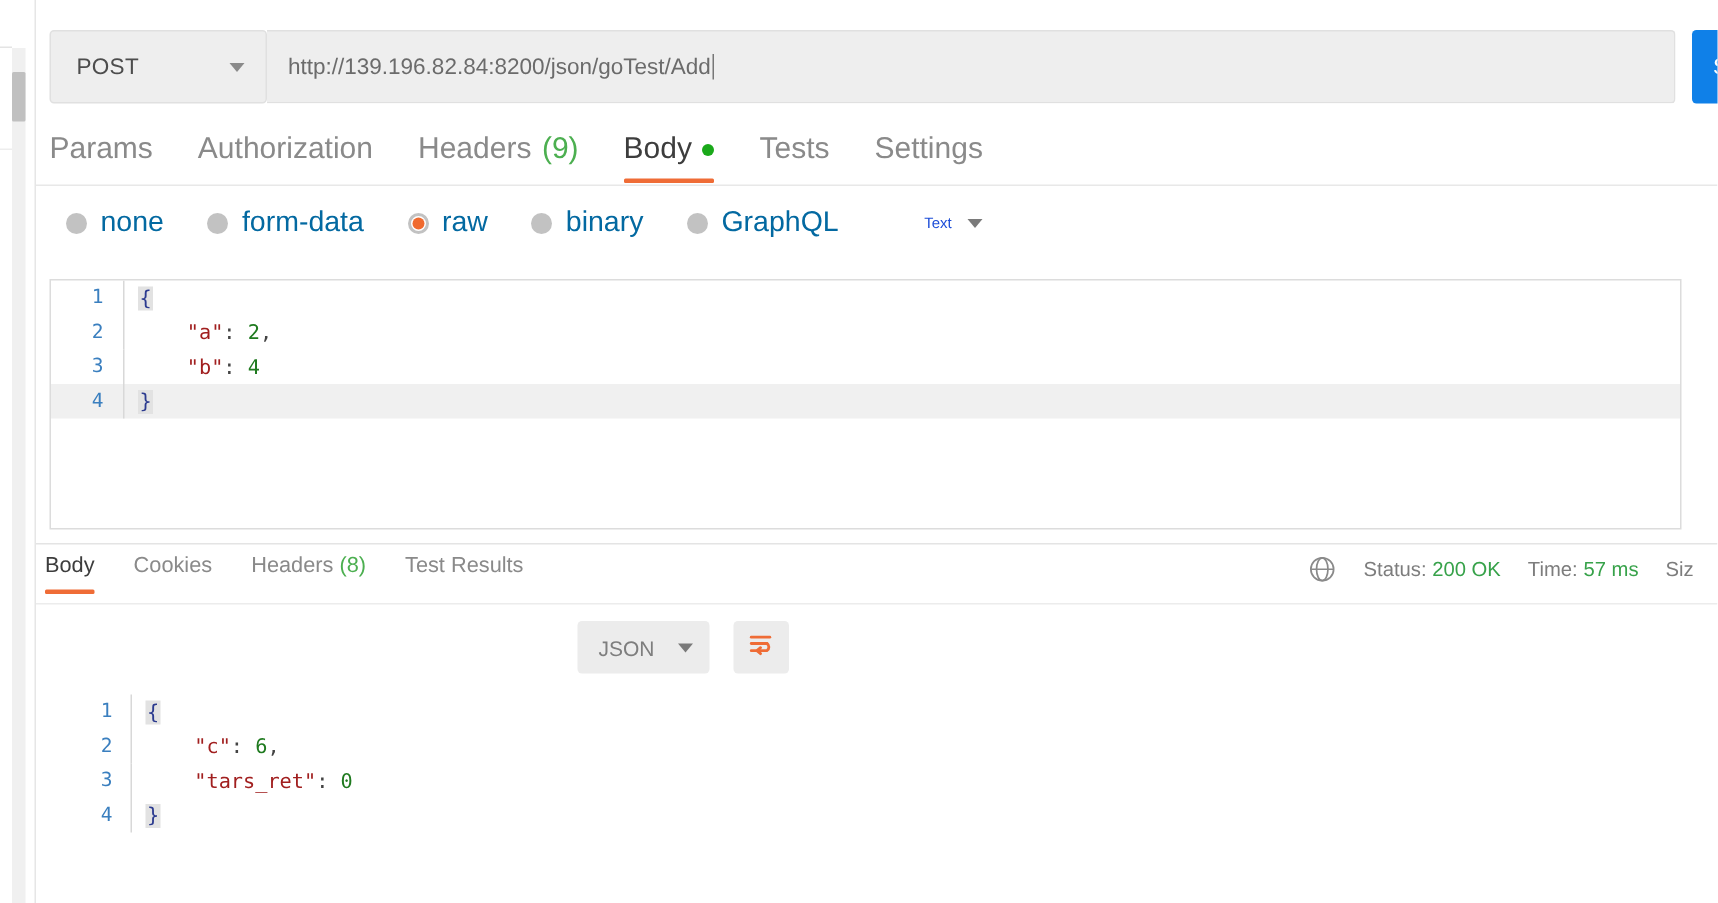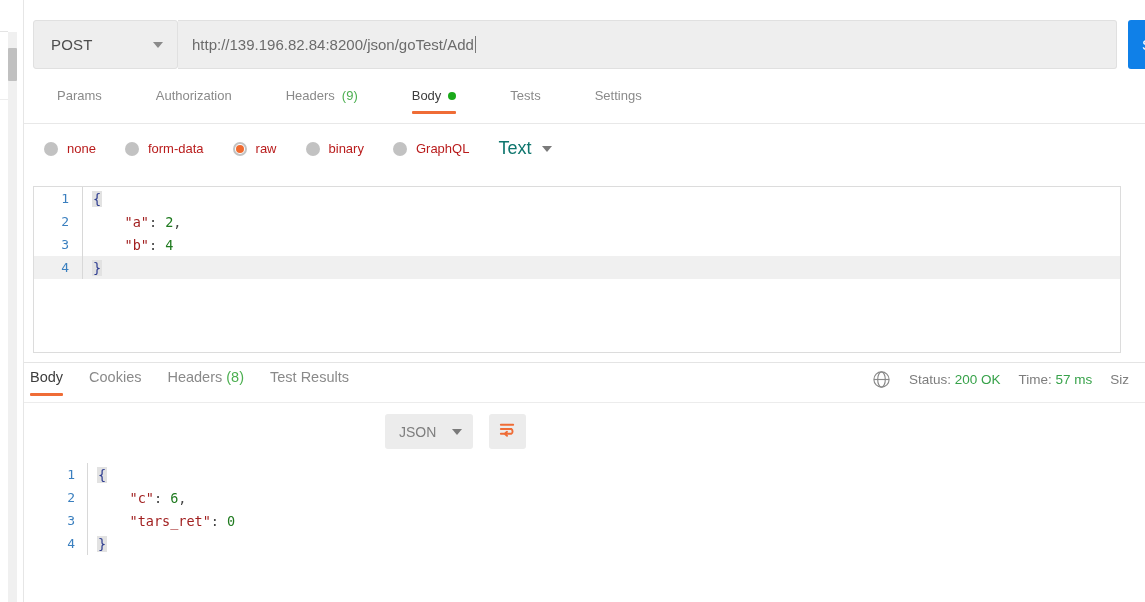--- a/index.html
+++ b/index.html
@@ -44,44 +44,44 @@
   .send-button {
     position: absolute; left: 1128px; top: 20px; width: 60px; height: 49px;
     background: #0f80e8; border-radius: 3px 0 0 3px;
     display:flex; align-items:center; justify-content:flex-start;
     color:#fff; font-size:15px; padding-left:14px; overflow:hidden;
   }
 
   
   .req-tabs { position: absolute; left: 33px; top: 88px; height: 36px; display: flex; align-items: flex-start; }
   .req-tab {
-    position: relative; font-size: 13px; color: #8a8a8a; padding: 0 0 11px 0;
-    margin-right: 30px; white-space: nowrap; display:flex; align-items:center; gap:7px;margin-left:24px;
+    position: relative; font-size: 20px; color: #8a8a8a; padding: 0 0 11px 0;
+    margin-right: 30px; white-space: nowrap; display:flex; align-items:center; gap:7px;
   }
   .req-tab.active { color: #3d3d3d; }
   .req-tab.active::after {
     content: ""; position: absolute; left: 0; right: 0; bottom: 0;
     height: 3px; background: #ef6c36; border-radius: 1px;
   }
   .tab-count { color: #4caf50; }
   .green-dot { width: 8px; height: 8px; border-radius: 50%; background: #1aa91a; display:inline-block; }
   .req-tabs-rule { position: absolute; left: 24px; top: 123px; width: 1121px; height: 1px; background: #e8e8e8; }
 
   
   .radio-row { position: absolute; left: 44px; top: 138px; display: flex; align-items: center; }
   .radio-item { display: flex; align-items: center; margin-right: 29px; white-space: nowrap; }
   .radio-dot {
     width: 14px; height: 14px; border-radius: 50%; background: #c2c2c2;
     margin-right: 9px; display:flex; align-items:center; justify-content:center;
   }
   .radio-dot.sel { background: #ffffff; border: 2px solid #c2c2c2; }
   .radio-dot.sel .inner { width: 8px; height: 8px; border-radius: 50%; background: #f06a2f; }
-  .radio-label { font-size: 13px; color: #b91c1c; }
+  .radio-label { font-size: 19px; color: #0369a1; }
   .text-select { display: flex; align-items: center; gap: 11px; }
-  .text-select-label { font-size: 18px; color: #0f766e; }
+  .text-select-label { font-size: 10px; color: #1d4ed8; margin-left: 28px; }
   .caret-down-sm {
     width: 0; height: 0; border-left: 5px solid transparent;
     border-right: 5px solid transparent; border-top: 6px solid #7a7a7a;
   }
 
   
   .editor {
     position: absolute; background: #fff; border: 1px solid #dcdcdc; overflow: hidden;
   }
   .editor.req { left: 33px; top: 186px; width: 1088px; height: 167px; }

